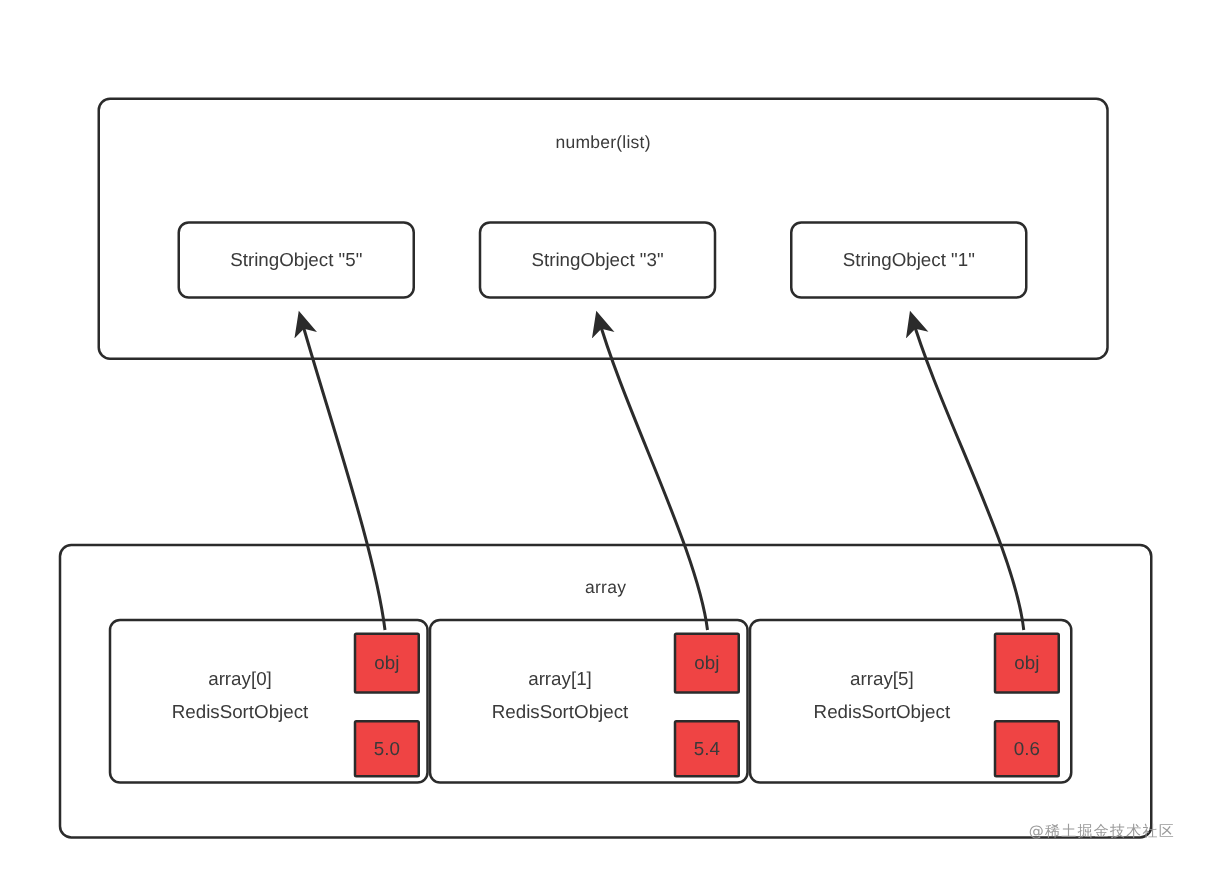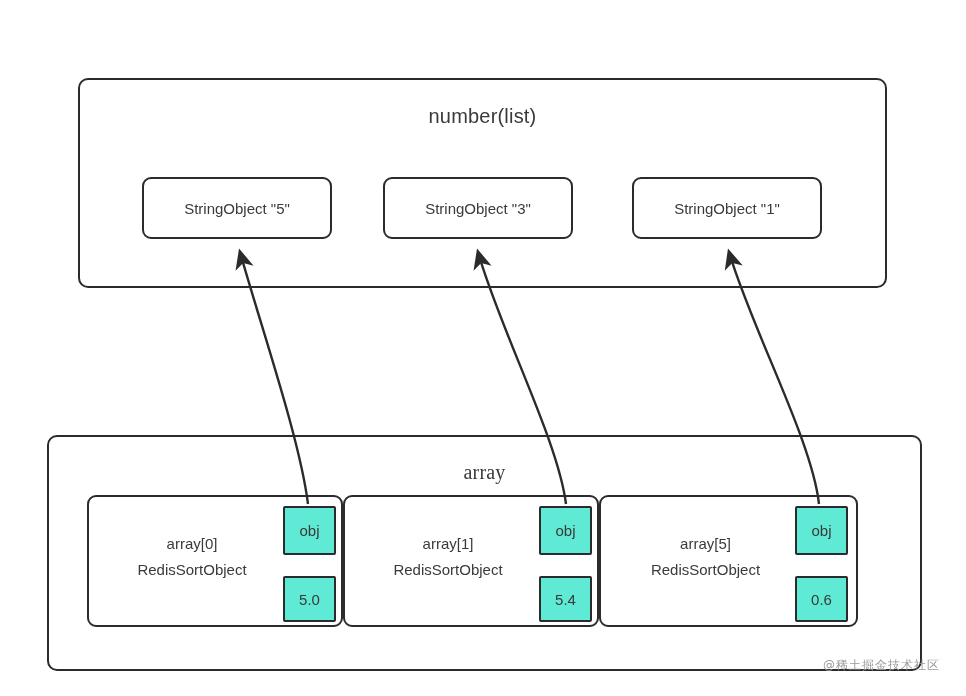--- a/index.html
+++ b/index.html
@@ -48,26 +48,26 @@
     left: 47px;
     top: 435px;
     width: 875px;
     height: 236px;
   }
 
   .container-title {
     position: absolute;
     width: 100%;
     text-align: center;
-    font-size: 20px;
+    font-size: 14px;
     color: #3a3a3a;
     letter-spacing: 0.2px;
   }
   #list-title { top: 25px; }
-  #array-title { top: 24px; font-family: Liberation Serif, serif; }
+  #array-title { top: 24px; }
 
   
   .string-object {
     top: 177px;
     height: 62px;
     border-radius: 9px;
     display: flex;
     align-items: center;
     justify-content: center;
     font-size: 15px;
@@ -102,21 +102,21 @@
   .cell-label .label-line {
     display: block;
     white-space: nowrap;
   }
 
   
   .slot {
     position: absolute;
     box-sizing: border-box;
     border: 2px solid #2b2b2b;
-    background: #5eead4;
+    background: #ef4444;
     display: flex;
     align-items: center;
     justify-content: center;
     font-size: 15px;
     color: #3a3a3a;
     border-radius: 2px;
   }
   .slot-obj {
     left: 194px;
     top: 9px;

